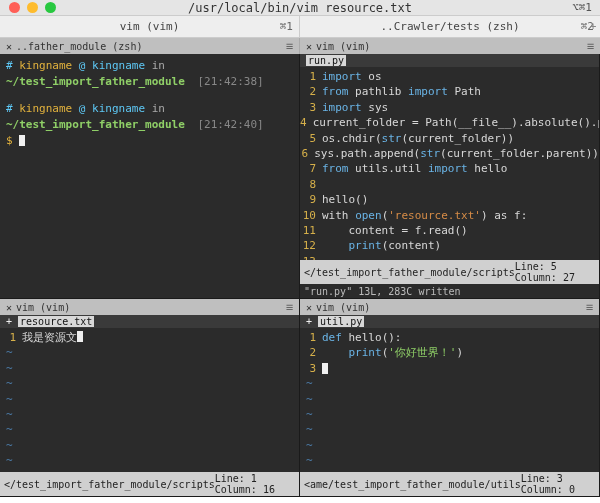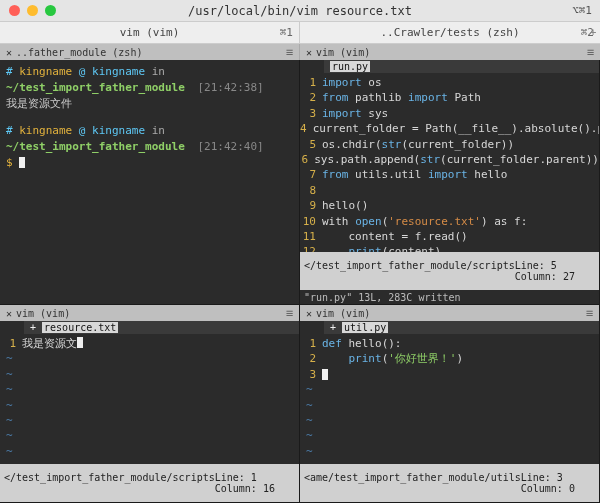--- a/index.html
+++ b/index.html
@@ -4,21 +4,21 @@
 <style>
   * { margin:0; padding:0; box-sizing:border-box; }
   body {
     width:600px; height:503px;
     font-family:"Menlo","Monaco","Consolas",monospace;
     font-size:11px;
     background:#fff;
     overflow:hidden;
   }
   .titlebar {
-    height:22px; background:#e5e5e5;
+    height:16px; background:#e5e5e5;
     display:flex; align-items:center;
     position:relative;
     border-bottom:1px solid #ccc;
   }
   .traffic { display:flex; gap:7px; padding-left:9px; }
   .tl { width:11px; height:11px; border-radius:50%; }
   .title { position:absolute; left:0; right:0; text-align:center; font-size:12px; color:#333; }
   .shortcut { position:absolute; right:8px; font-size:11px; color:#555; }
   .tabrow {
     height:22px; background:#eee; display:flex;
@@ -62,38 +62,38 @@
   .prompt .user{color:#e2b23d;}
   .prompt .at{color:#5ec8f5;}
   .prompt .host{color:#5ec8f5;}
   .prompt .in{color:#aaa;}
   .prompt .path{color:#8fcf67;font-weight:bold;}
   .prompt .time{color:#888;margin-left:6px;}
   .dollar{color:#e2b23d;}
   .cursor{display:inline-block;width:6px;height:11px;background:#f0f0f0;vertical-align:middle;}
 
   .vimfile {
-    background:#3a3a3a; color:#ddd; padding:1px 6px; font-size:10px;margin-left:24px;
+    background:#3a3a3a; color:#ddd; padding:1px 6px; font-size:10px;
   }
   .vimfile .plus{color:#f0f0f0;}
   .vimfile .fname{background:#d8d8d8;color:#111;padding:0 2px;}
   .vimbody { padding:2px 0; line-height:1.4; }
   .vimline { display:flex; white-space:pre; }
   .lnum { width:22px; text-align:right; padding-right:6px; color:#d6b04a; }
   .code { flex:1; color:#d8d8d8; }
   .kw{color:#6ab4e6;}
   .str{color:#d68c47;}
   .str2{color:#8fcf67;}
   .fn{color:#6ab4e6;}
   .tilde{color:#4a7aa6; padding-left:6px;}
   .statusline {
     position:absolute; bottom:0; left:0; right:0;
     background:#d0d0d0; color:#222;
-    font-size:10px; padding:8px 4px;
-    display:flex; justify-content:space-between;
+    font-size:10px; padding:1px 4px;
+    display:flex; justify-content:space-between;align-items:center;
   }
   .statusmsg {
     position:absolute; bottom:0; left:0; right:0;
     background:#2b2b2b; color:#bbb;
     font-size:10px; padding:1px 4px;
   }
   .status2 { bottom:14px !important; }
   .paneheader {
     height:16px; background:#bfbfbf; display:flex; align-items:center;
     padding:0 6px; font-size:10px; color:#333;
@@ -145,21 +145,20 @@
     <div class="term">
       <div class="prompt">
         <span class="hash">#</span>
         <span class="user">kingname</span>
         <span class="at"> <span>@</span> </span>
         <span class="host">kingname</span>
         <span class="in"> <span>in</span> </span>
         <span class="path">~/test_import_father_module</span>
         <span class="time"> <span>[21:42:38]</span></span>
       </div>
-      <div>我是资源文件</div>
       <div style="height:11px"></div>
       <div class="prompt">
         <span class="hash">#</span>
         <span class="user">kingname</span>
         <span class="at"> <span>@</span> </span>
         <span class="host">kingname</span>
         <span class="in"> <span>in</span> </span>
         <span class="path">~/test_import_father_module</span>
         <span class="time"> <span>[21:42:40]</span></span>
       </div>

